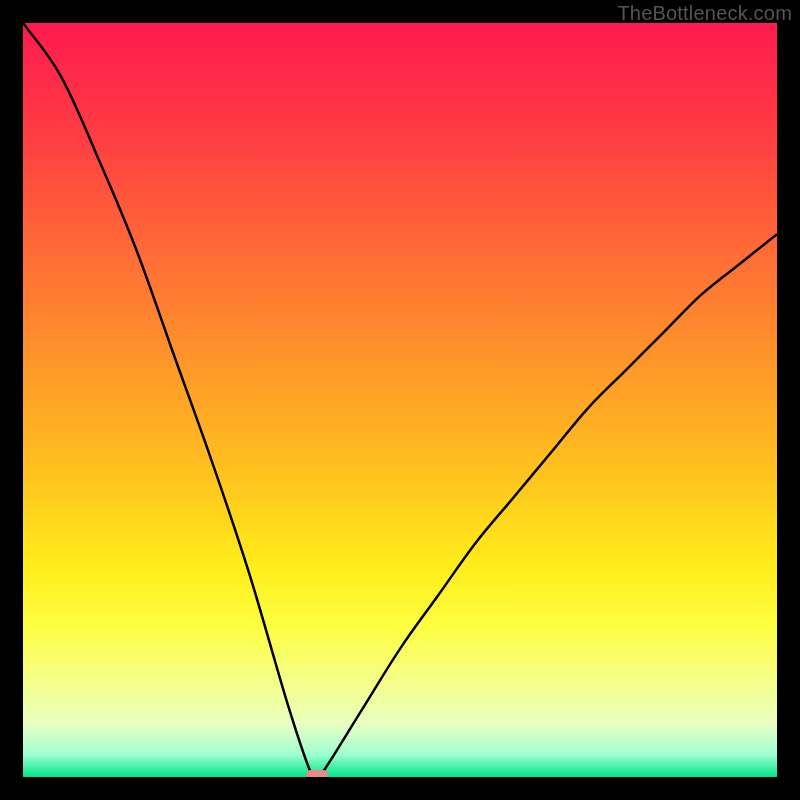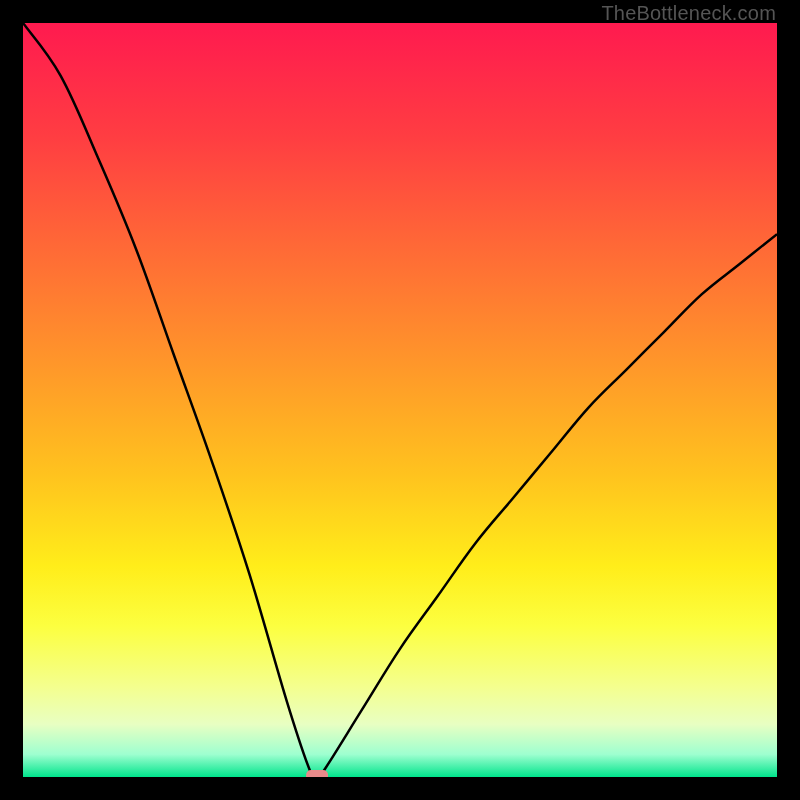--- a/index.html
+++ b/index.html
@@ -20,21 +20,21 @@
   .plot-area {
     position: absolute;
     left: 23px;
     top: 23px;
     width: 754px;
     height: 754px;
   }
   .watermark {
     position: absolute;
     top: 2px;
-    right: 24px;
+    right: 8px;
     color: #555;
     font-size: 20px;
     font-weight: 500;
     letter-spacing: 0.2px;
   }
 </style>
 </head>
 <body>
 
 <div class="container">

